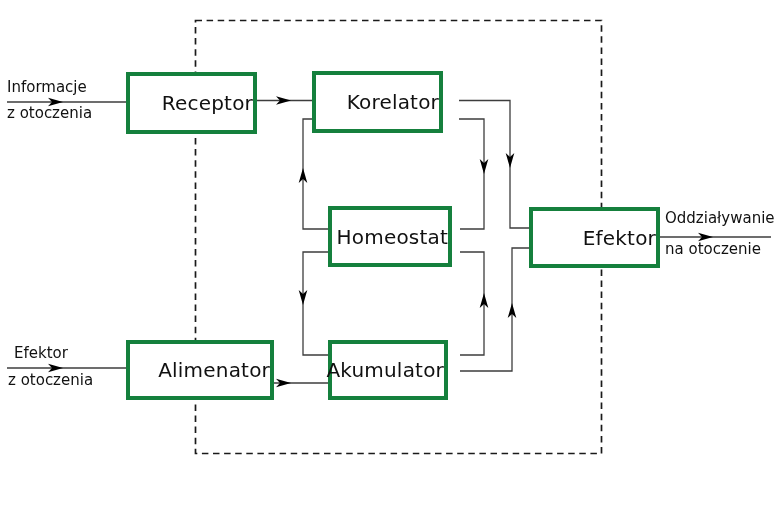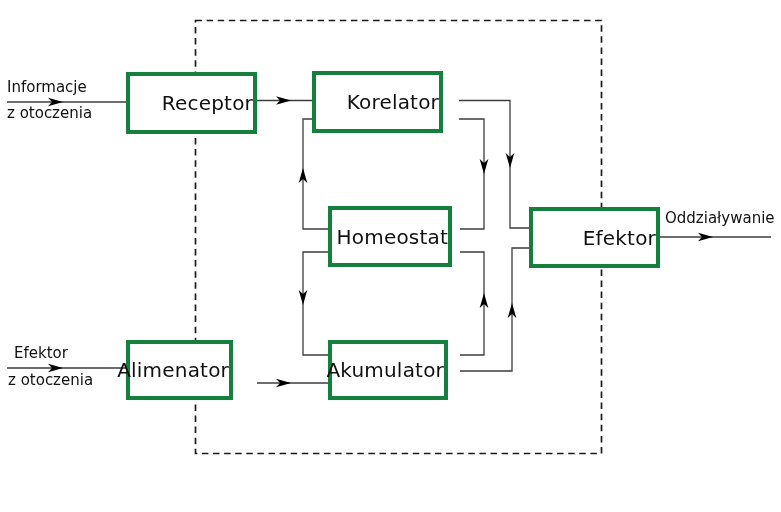--- a/index.html
+++ b/index.html
@@ -40,21 +40,21 @@
     font-size: 15px;
     color: #111111;
     line-height: 1.05;
     white-space: nowrap;
   }
   
   #node-receptor   { left: 126px; top: 72px;  width: 131px; height: 62px; }
   #node-korelator  { left: 312px; top: 71px;  width: 131px; height: 62px; }
   #node-homeostat  { left: 328px; top: 206px; width: 124px; height: 61px; }
   #node-akumulator { left: 328px; top: 340px; width: 120px; height: 60px; }
-  #node-alimenator { left: 126px; top: 340px; width: 107px; height: 60px; }
+  #node-alimenator { left: 126px; top: 340px; width: 148px; height: 60px; }
   #node-efektor    { left: 529px; top: 207px; width: 131px; height: 61px; }
   
   #io-informacje-1   { left: 7px;   top: 80px;  }
   #io-informacje-2   { left: 7px;   top: 106px; }
   #io-energia-1      { left: 14px;  top: 346px; }
   #io-energia-2      { left: 8px;   top: 373px; }
   #io-oddzialywanie-1{ left: 665px; top: 211px; }
   #io-oddzialywanie-2{ left: 665px; top: 242px; }
 </style>
 </head>
@@ -114,14 +114,15 @@
     <span>Efektor</span>
   </div>
 
   <div class="io-line" id="io-informacje-1">Informacje</div>
   <div class="io-line" id="io-informacje-2">z otoczenia</div>
 
   <div class="io-line" id="io-energia-1">Efektor</div>
   <div class="io-line" id="io-energia-2">z otoczenia</div>
 
   <div class="io-line" id="io-oddzialywanie-1">Oddziaływanie</div>
+  <div class="io-line" id="io-oddzialywanie-2">na otoczenie</div>
 
 </div>
 
 </body></html>

